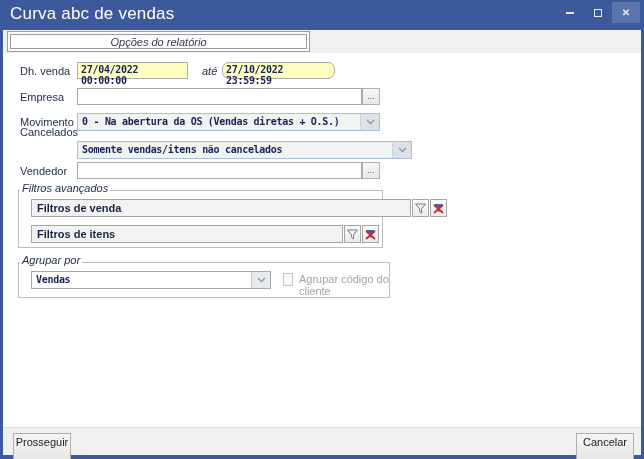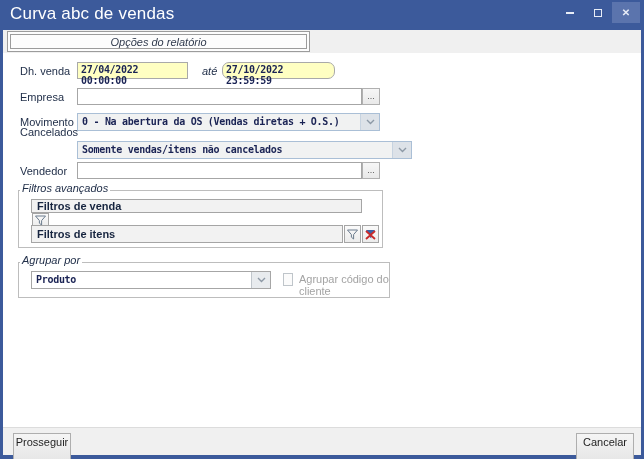--- a/index.html
+++ b/index.html
@@ -118,21 +118,21 @@
           </svg>
       </div>
     </div>
 
     <div class="lbl" style="top:135px;">Vendedor</div>
     <input class="text-input" style="left: 74px; top: 132px; width: 285px;" value="">
     <div class="browse-btn" style="left:359px; top:132px;">...</div>
 
     <div class="group-label" style="top:152px; z-index:2;">Filtros avançados</div>
     <div class="groupbox" style="left:15px; top:160px; width:365px; height:58px;">
-      <div class="filter-bar" style="left:12px; top:8px; width:331px;flex-direction:column;">
+      <div class="filter-bar" style="left:12px; top:8px; width:416px;">
         <div class="filter-bar-label">Filtros de venda</div>
         <div class="icon-btn">
           <svg width="13" height="13" viewBox="0 0 13 13">
             <path d="M1.5 2 h10 L7.6 6.6 v4.4 L5.4 9.2 V6.6 Z" fill="none" stroke="#6b7b8d" stroke-width="1"></path>
           </svg>
         </div>
         <div class="icon-btn">
           <svg width="13" height="13" viewBox="0 0 13 13">
             <path d="M2 2 h9 L7.3 6.2 v4.2 L5.7 9 V6.2 Z" fill="#3a62a7"></path>
             <path d="M2 3 L11 11 M11 3 L2 11" stroke="#c92a2a" stroke-width="1.8"></path>
@@ -151,21 +151,21 @@
             <path d="M2 2 h9 L7.3 6.2 v4.2 L5.7 9 V6.2 Z" fill="#3a62a7"></path>
             <path d="M2 3 L11 11 M11 3 L2 11" stroke="#c92a2a" stroke-width="1.8"></path>
           </svg>
         </div>
       </div>
     </div>
 
     <div class="group-label" style="top:224px; z-index:2;">Agrupar por</div>
     <div class="groupbox" style="left:15px; top:232px; width:372px; height:36px;">
       <div class="combo editable" style="left:12px; top:8px; width:240px;">
-        <div class="combo-text mono">Produto</div>
+        <div class="combo-text mono">Vendas</div>
         <div class="combo-arrow">
           <svg width="9" height="6" viewBox="0 0 9 6">
               <polyline points="1,1 4.5,4.5 8,1" fill="none" stroke="#8d99a6" stroke-width="1.4"></polyline>
             </svg>
         </div>
       </div>
       <div class="checkbox-row" style="left:264px; top:10px;">
         <span class="checkbox"></span>
         <span class="checkbox-label">Agrupar código do cliente</span>
       </div>

